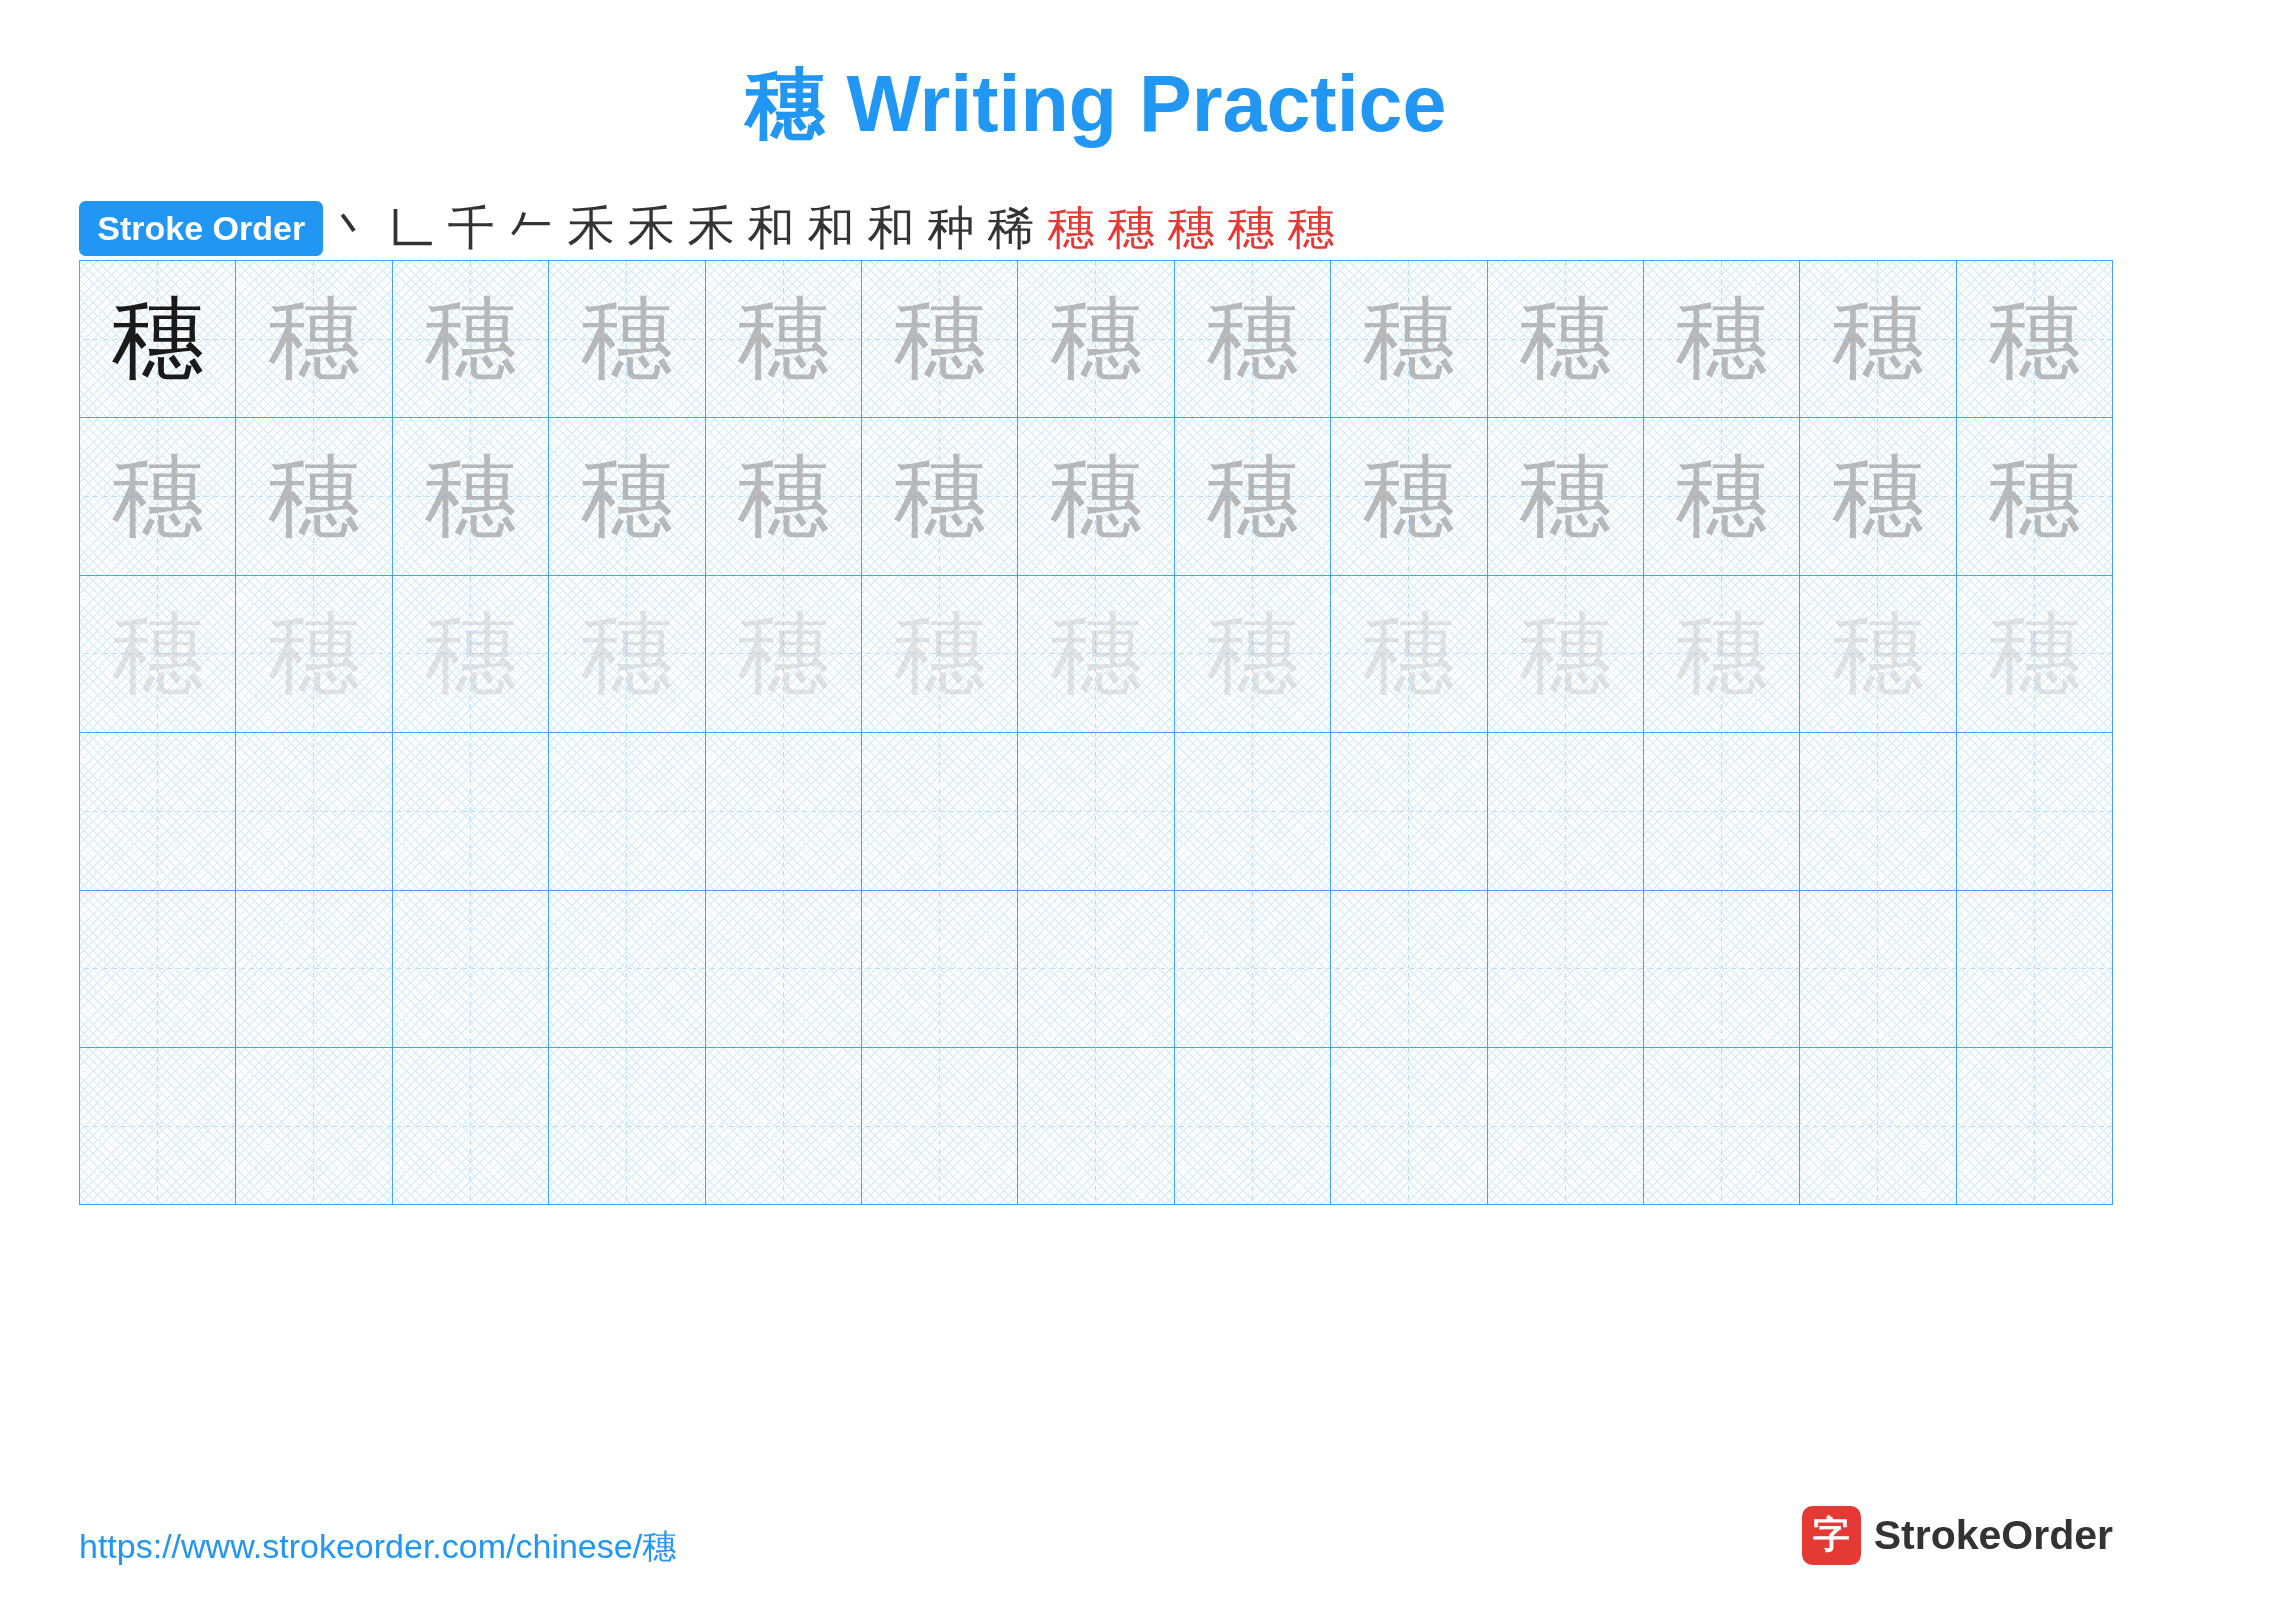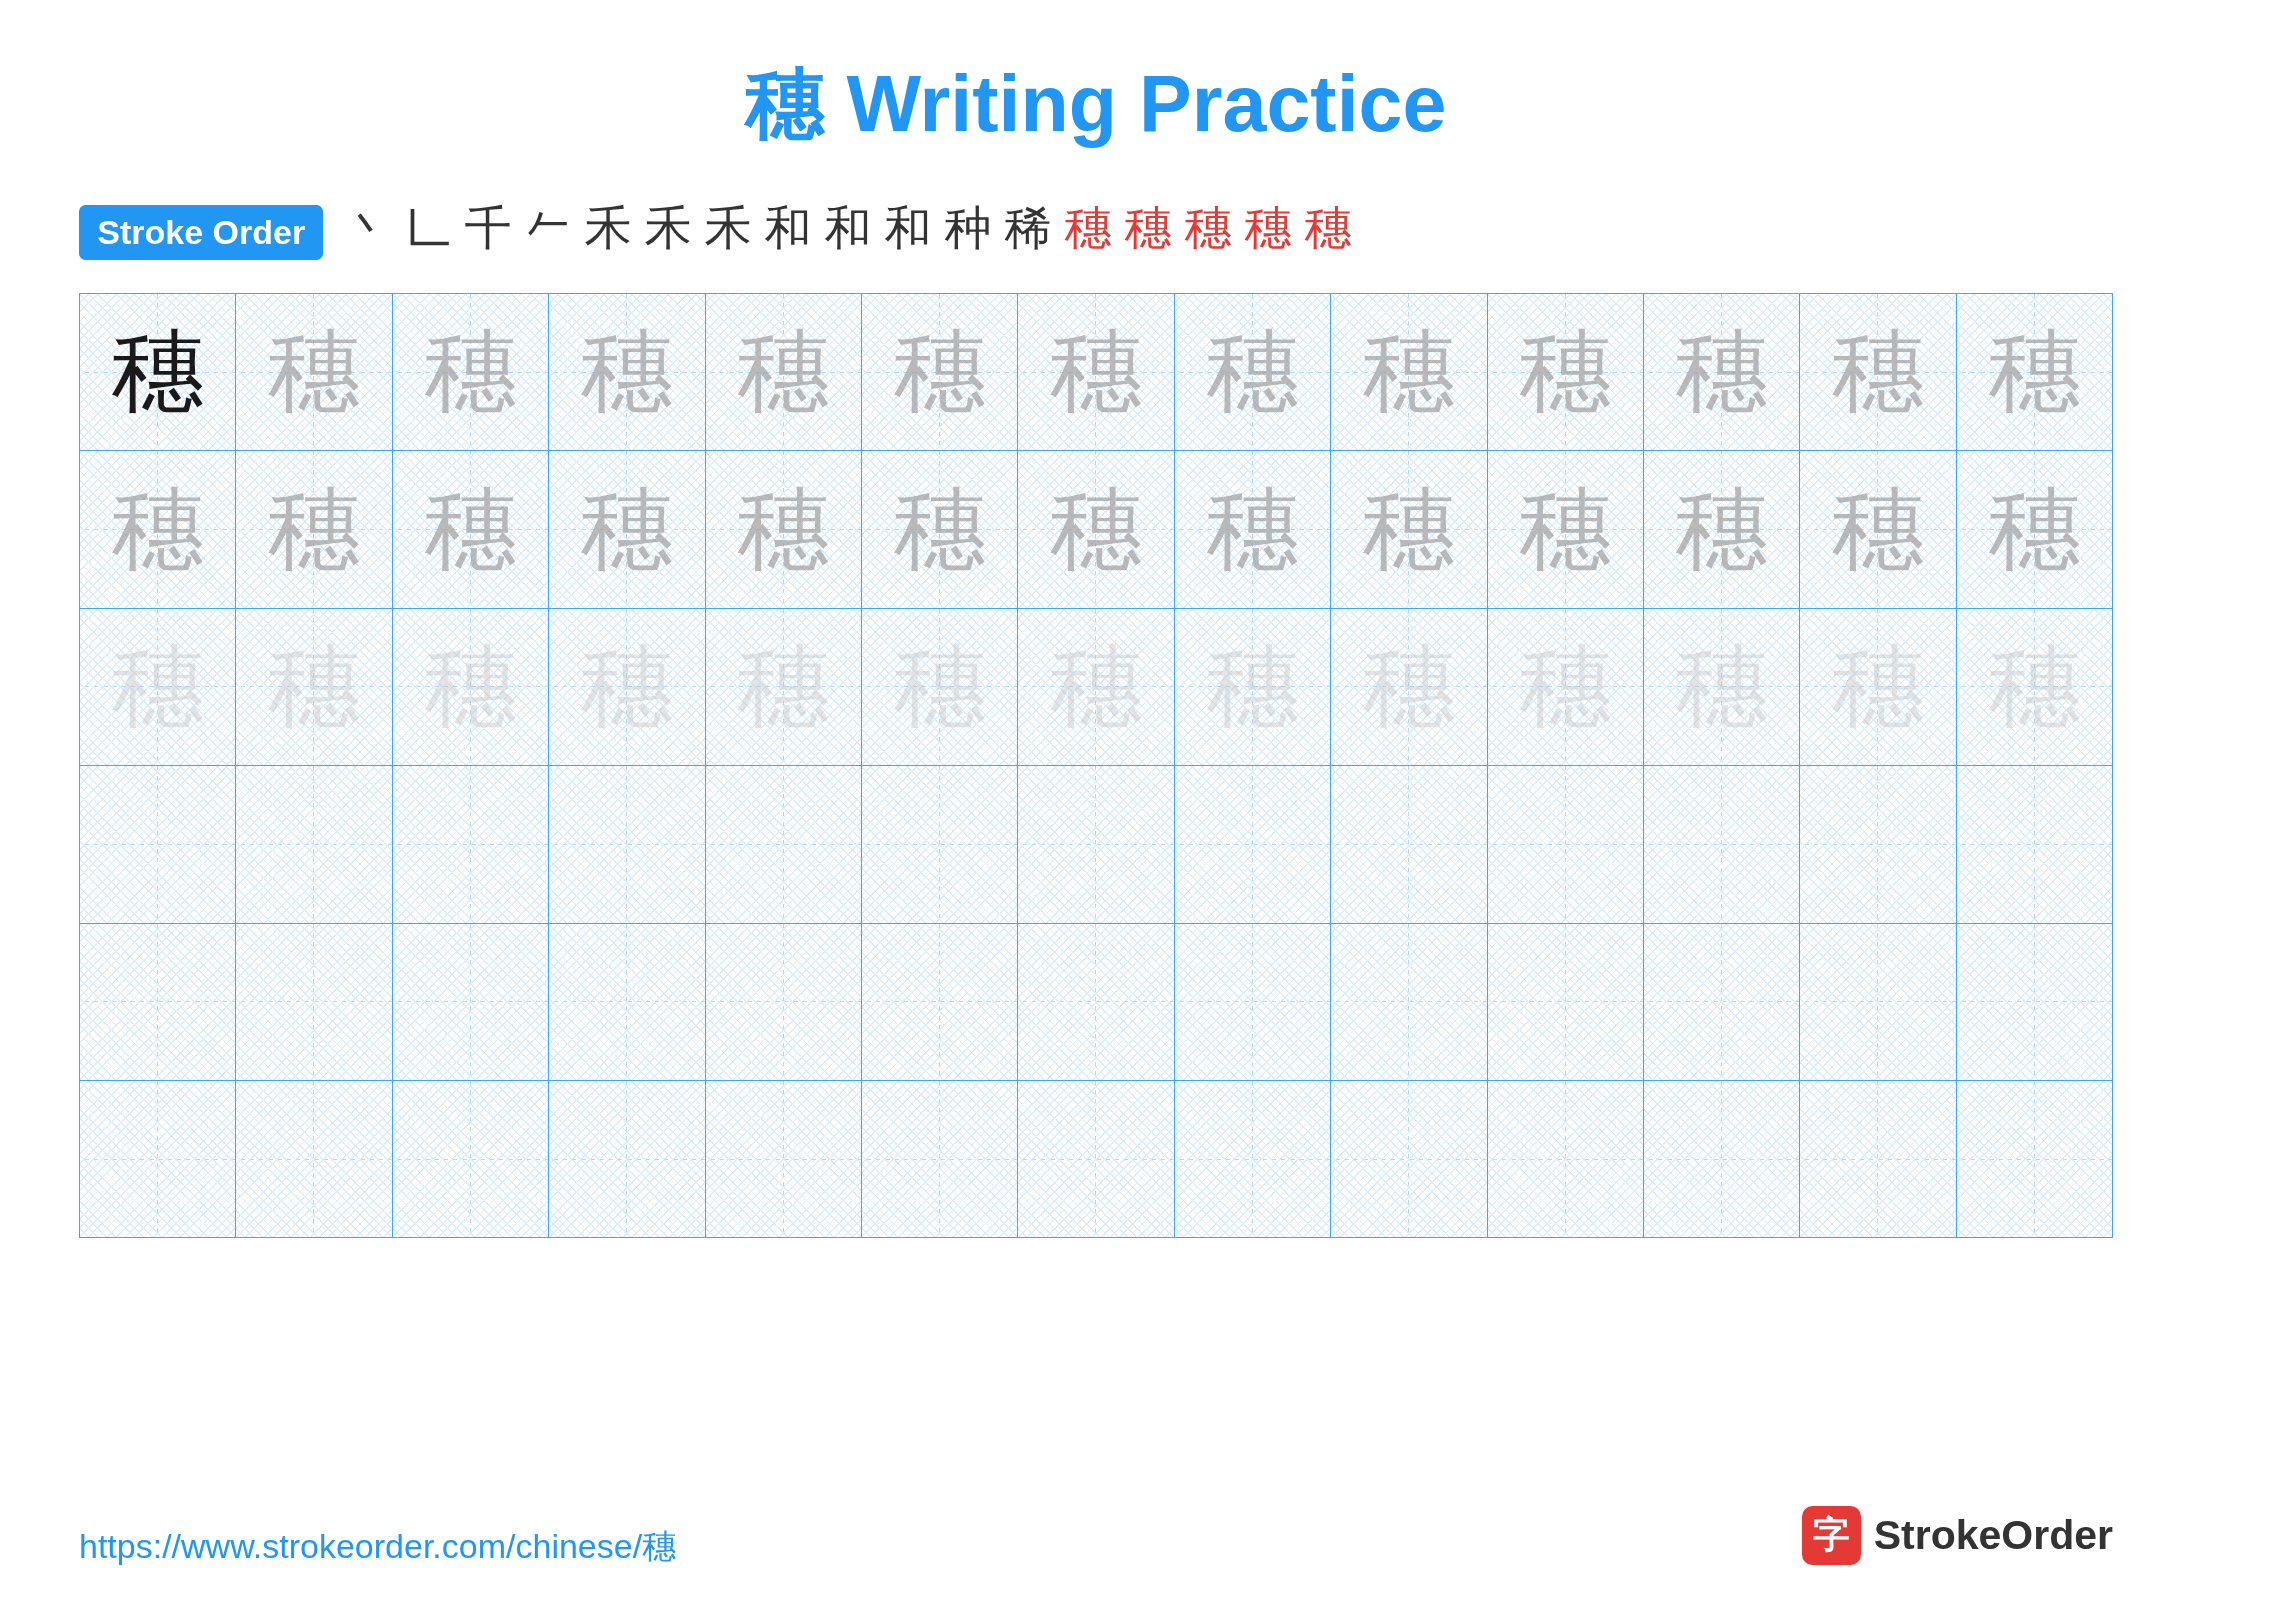--- a/index.html
+++ b/index.html
@@ -28,23 +28,22 @@
       margin-bottom: 39px;
       font-family: sans-serif;
     }
 
     .title .char {
       color: #2196F3;
     }
 
     .stroke-order-row {
       display: flex;
-      align-items: flex-end;
-      margin-bottom: 33px;
-      gap: 21px;
+      align-items: center;
+      gap: 4px;
     }
 
     .stroke-order-badge {
       background: #2196F3;
       color: white;
       font-size: 34px;
       font-weight: bold;
       padding: 7.9px 18.3px;
       border-radius: 6.5px;
       font-family: sans-serif;

